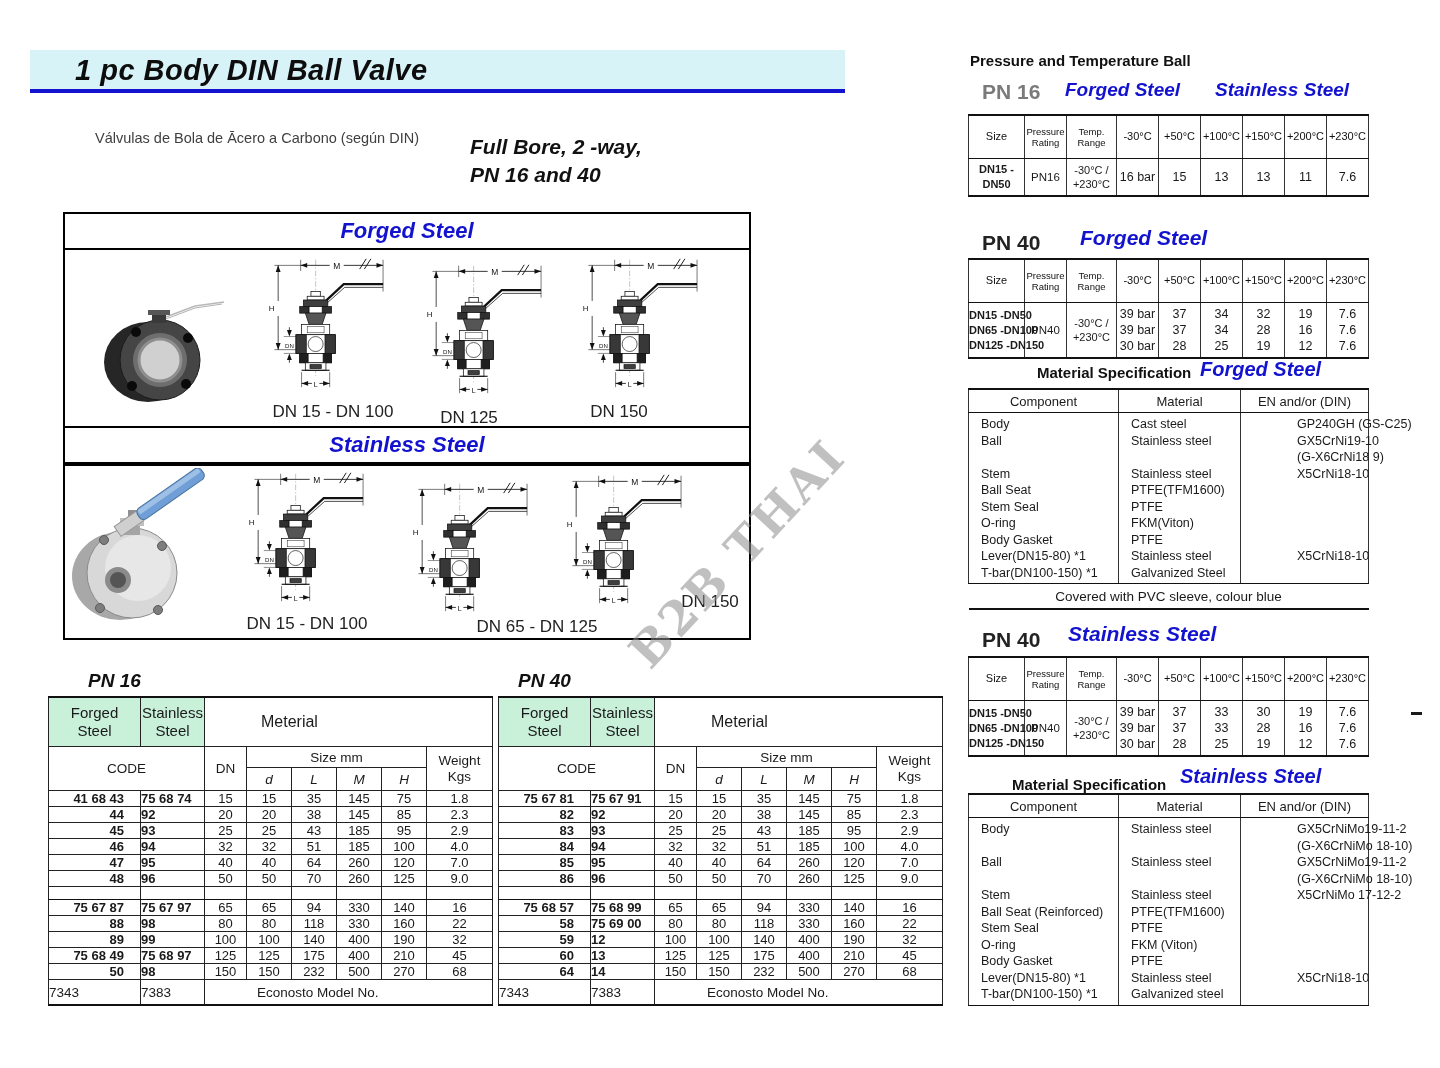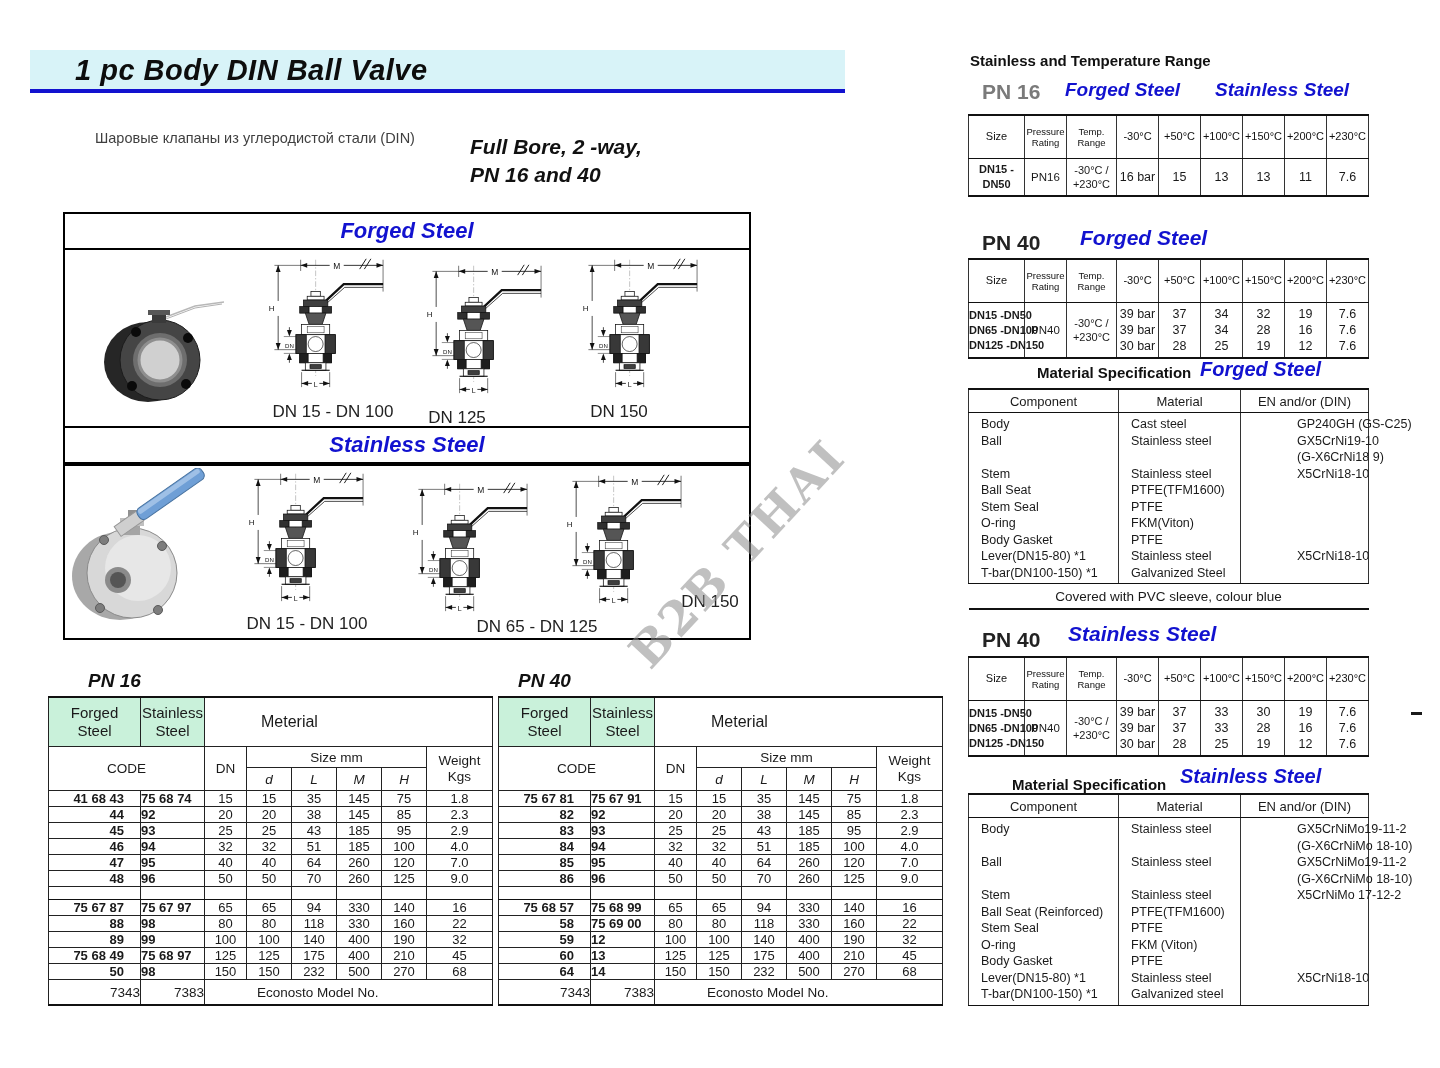--- a/index.html
+++ b/index.html
@@ -73,36 +73,36 @@
   .ord td.mat{font-size:16px;text-align:left;padding-left:56px;}
   .ord tr.r2 td{height:20px;text-align:center;font-size:13.5px;vertical-align:middle;}
   .ord td.codehead{font-size:14px;}
   .ord tr.r3 td{height:22px;text-align:center;font-size:13.5px;vertical-align:middle;font-style:italic;}
   .ord td.weight{font-size:13.5px;line-height:16px;text-align:center;}
   .ord tbody td{height:15px;font-size:13px;vertical-align:middle;}
   .ord td.codecell{text-align:right;padding-right:16px;font-weight:bold;white-space:nowrap;}
   .ord td.codecell2{text-align:left;padding-right:14px;font-weight:bold;white-space:nowrap;}
   .ord td.num{text-align:center;}
   .ord tr.spacer td{height:12px;border-top:1.5px solid #111;border-bottom:1.5px solid #111;}
-  .ord tfoot td{height:24px;border-bottom:2px solid #111;text-align:right;font-size:13.5px;vertical-align:middle;}
+  .ord tfoot td{height:24px;border-bottom:2px solid #111;text-align:left;font-size:13.5px;vertical-align:middle;}
   .ord td.note{text-align:left;padding-left:52px;}
 
   .edge-dash{position:absolute;left:1411px;top:712px;width:11px;height:3px;background:#1a1a1a;}
 </style>
 </head>
 <body>
 
 <div class="page">
 
   <div class="band"></div>
   <div class="band-line"></div>
   <div class="page-title">1 pc Body DIN Ball Valve</div>
 
   <div class="subtitle">
-    <div>Шаровые клапаны из углеродистой стали (DIN)</div>
+    <div>Válvulas de Bola de Ācero a Carbono (según DIN)</div>
   </div>
   <div class="bore-note">
     <div>Full Bore, 2 -way,</div>
     <div>PN 16 and 40</div>
   </div>
 
   <div class="diagbox">
     <div class="dg-title">Forged Steel</div>
     <div class="dg-content" id="forged-content">
       <svg class="abs" style="left:35px;top:48px" width="155" height="105" viewBox="0 0 155 105">
@@ -275,21 +275,21 @@
             <line x1="41" y1="122" x2="71" y2="122" stroke="#111" stroke-width="1.2"></line>
             <line x1="41" y1="124" x2="41" y2="140" stroke="#111" stroke-width="0.6"></line>
             <line x1="71" y1="124" x2="71" y2="140" stroke="#111" stroke-width="0.6"></line>
             <line x1="41" y1="136" x2="52" y2="136" stroke="#111" stroke-width="0.9"></line>
             <line x1="60" y1="136" x2="71" y2="136" stroke="#111" stroke-width="0.9"></line>
             <path d="M41,136 l7,-2.6 v5.2 z" fill="#111"></path>
             <path d="M71,136 l-7,-2.6 v5.2 z" fill="#111"></path>
             <text x="56" y="139.5" text-anchor="middle" font-size="7.5" font-family="Liberation Sans, sans-serif" fill="#111">L</text>
           </svg></div>
       <div class="dlabel" style="left:268px;top:152px">DN 15 - DN 100</div>
-      <div class="dlabel" style="left:392px;top:158px">DN 125</div>
+      <div class="dlabel" style="left:404px;top:158px">DN 125</div>
       <div class="dlabel" style="left:554px;top:152px">DN 150</div>
     </div>
     <div class="dg-title" style="border-top:2px solid #000">Stainless Steel</div>
     <div class="dg-content2" id="stainless-content">
       <svg class="abs" style="left:5px;top:2px" width="145" height="160" viewBox="0 0 145 160">
         <ellipse cx="50" cy="108" rx="48" ry="44" fill="#a8a8a8"></ellipse>
         <circle cx="62" cy="105" r="45" fill="#d8d8d8" stroke="#8a8a8a"></circle>
         <circle cx="68" cy="100" r="33" fill="#e7e7e7"></circle>
         <circle cx="48" cy="112" r="13" fill="#8b8b8b"></circle>
         <circle cx="48" cy="112" r="8" fill="#555"></circle>
@@ -471,21 +471,21 @@
       <div class="dlabel" style="left:242px;top:148px">DN 15 - DN 100</div>
       <div class="dlabel" style="left:472px;top:151px">DN 65 - DN 125</div>
       <div class="dlabel" style="left:645px;top:126px">DN 150</div>
     </div>
   </div>
 
   <div class="watermark">
       <span>B2B THAI</span>
     </div>
 
-  <div class="pt-heading" style="left:970px;top:52px">Stainless and Temperature Range</div>
+  <div class="pt-heading" style="left:970px;top:52px">Pressure and Temperature Ball</div>
 
   <div class="pn-big gray" style="left:982px;top:80px">PN 16</div>
   <div class="steel-title" style="left:1065px;top:79px">Forged Steel</div>
   <div class="steel-title" style="left:1215px;top:79px">Stainless Steel</div>
   <div class="abs" style="left:968px;top:114px" id="pt-pn16">
       <table class="pt">
         <colgroup>
           <col style="width: 56px;">
           <col style="width: 42px;">
           <col style="width: 50px;">

